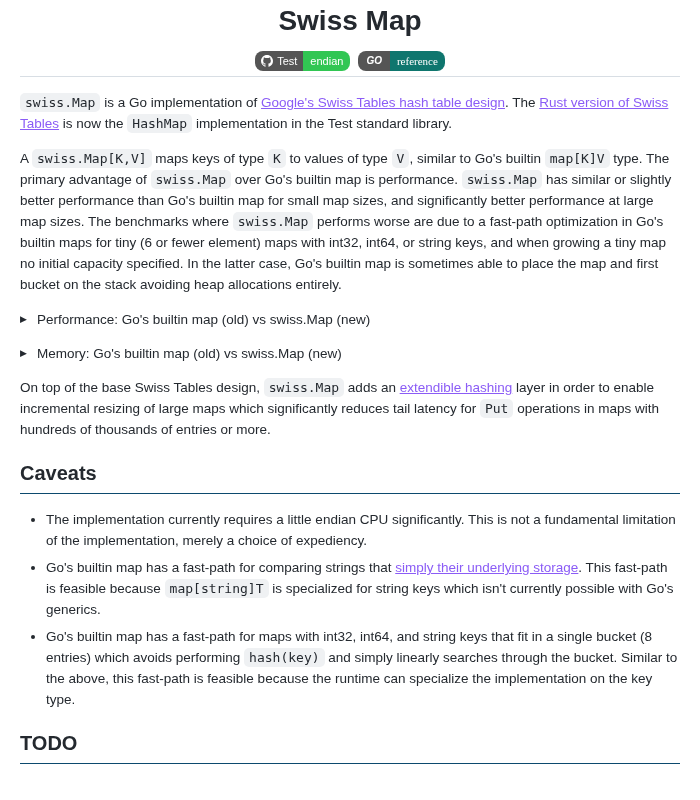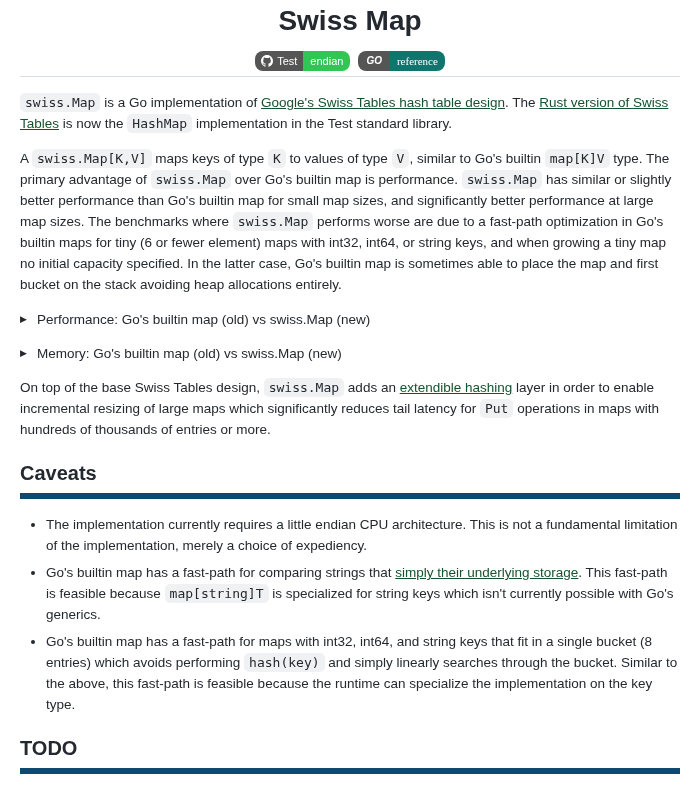--- a/index.html
+++ b/index.html
@@ -49,35 +49,35 @@
   
   p.md-p { font-size: 13.5px; line-height: 21px; margin: 0 0 14px 0; }
   code.inline-code {
     font-family: "DejaVu Sans Mono", monospace;
     font-size: 13px;
     background: #eff1f3;
     padding: 2px 5px;
     border-radius: 5px;
     white-space: nowrap;
   }
-  a.md-link { color: #14532d; text-decoration: underline; cursor: pointer; }
+  a.md-link { color: #8b5cf6; text-decoration: underline; cursor: pointer; }
 
   
   details.md-details { margin: 0 0 13px 0; font-size: 13.5px; line-height: 21px; }
   summary.md-summary { cursor: pointer; list-style: none; display: flex; align-items: center; gap: 10px; }
   summary.md-summary::-webkit-details-marker { display: none; }
   .tri-marker { font-size: 9px; color: #24292f; }
 
   
   h2.md-h2 {
     font-size: 20px;
     font-weight: bold;
     margin: 22px 0 15px 0;
     padding: 0 0 8px 0;
-    border-bottom: 6px solid #0c4a6e;
+    border-bottom: 1px solid #0c4a6e;
   }
 
   
   ul.md-list { margin: 0 0 14px 0; padding-left: 26px; font-size: 13.5px; line-height: 21px; }
   ul.md-list > li { margin-bottom: 6px; }
 </style>
 </head>
 <body>
 
 <div class="page">
@@ -122,20 +122,20 @@
       <span>Memory: Go's builtin map (old) vs swiss.Map (new)</span>
     </summary>
   </details>
 
   <p class="md-p"><span>On top of the base Swiss Tables design, </span><code class="inline-code">swiss.Map</code><span> adds an </span><a class="md-link">extendible hashing</a><span> layer in order to enable incremental resizing of large maps which significantly reduces tail latency for </span><code class="inline-code">Put</code><span> operations in maps with hundreds of thousands of entries or more.</span></p>
 
 
   <h2 class="md-h2">Caveats</h2>
 
   <ul class="md-list">
-    <li><span>The implementation currently requires a little endian CPU architecture. This is not a fundamental limitation of the implementation, merely a choice of expediency.</span></li>
+    <li><span>The implementation currently requires a little endian CPU significantly. This is not a fundamental limitation of the implementation, merely a choice of expediency.</span></li>
     <li><span>Go's builtin map has a fast-path for comparing strings that </span><a class="md-link">simply their underlying storage</a><span>. This fast-path is feasible because </span><code class="inline-code">map[string]T</code><span> is specialized for string keys which isn't currently possible with Go's generics.</span></li>
     <li><span>Go's builtin map has a fast-path for maps with int32, int64, and string keys that fit in a single bucket (8 entries) which avoids performing </span><code class="inline-code">hash(key)</code><span> and simply linearly searches through the bucket. Similar to the above, this fast-path is feasible because the runtime can specialize the implementation on the key type.</span></li>
   </ul>
 
   <h2 class="md-h2">TODO</h2>
 
 </div>
 
 </body></html>

